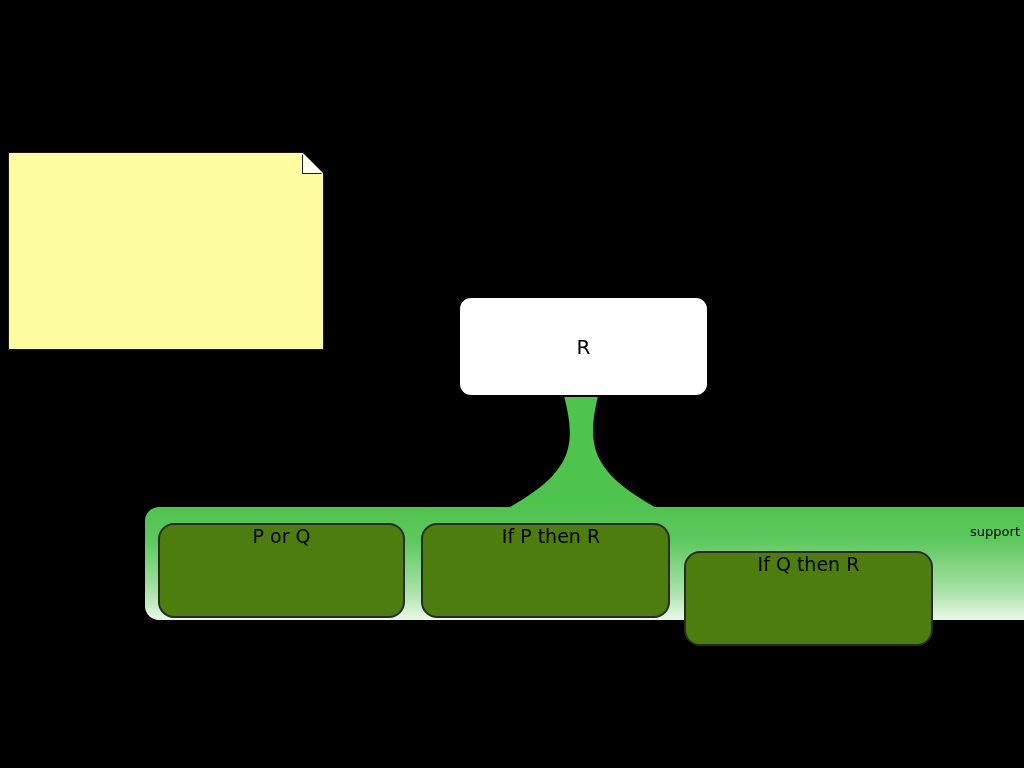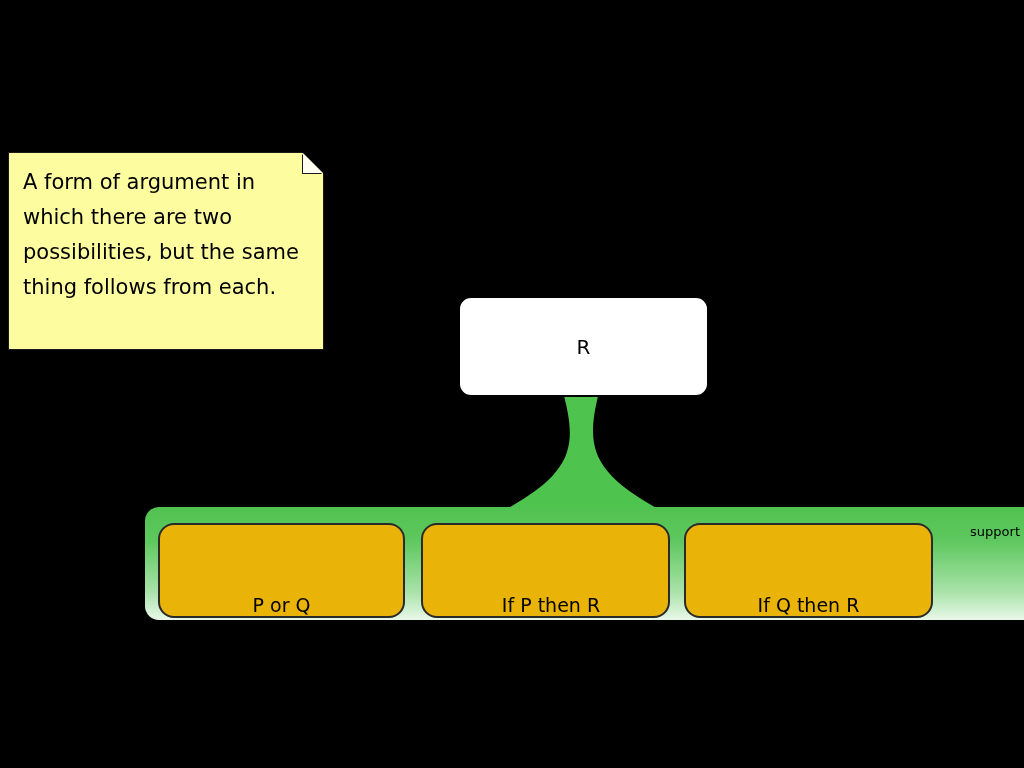--- a/index.html
+++ b/index.html
@@ -96,41 +96,40 @@
     right: 4px;
     font-size: 13px;
     color: #000000;
   }
 
   
   .premise-box {
     position: absolute;
     top: 523px;
     height: 95px;
-    background: #eab308;
+    background: #4d7c0f;
     border: 2px solid #2a2a2a;
     border-radius: 16px;
     display: flex;
-    align-items: flex-end;
+    align-items: flex-start;
     justify-content: center;
     font-size: 19px;
     color: #000000;
     box-sizing: border-box;
   }
   #premise-0 { left: 158px; width: 247px; }
   #premise-1 { left: 421px; width: 249px; padding-left: 11px; }
-  #premise-2 { left: 684px; width: 249px; }
+  #premise-2 { left: 684px; width: 249px; margin-top: 28px; }
 </style>
 </head>
 <body>
 
 <div id="stage">
 
   <div class="note">
-    <span>A form of argument in which there are two possibilities, but the same thing follows from each.</span>
     <span class="note-fold-flap"></span>
     <span class="note-fold-cut"></span>
   </div>
 
   <svg class="connector-svg" viewBox="0 0 1024 768" xmlns="http://www.w3.org/2000/svg">
     <path d="M563,392 C577,445 575,472 503,511 L662,511 C589,472 586,445 599,392 Z" fill="#4ec44e"></path>
   </svg>
 
   <div class="support-bar">
     <span class="support-label">support</span>

